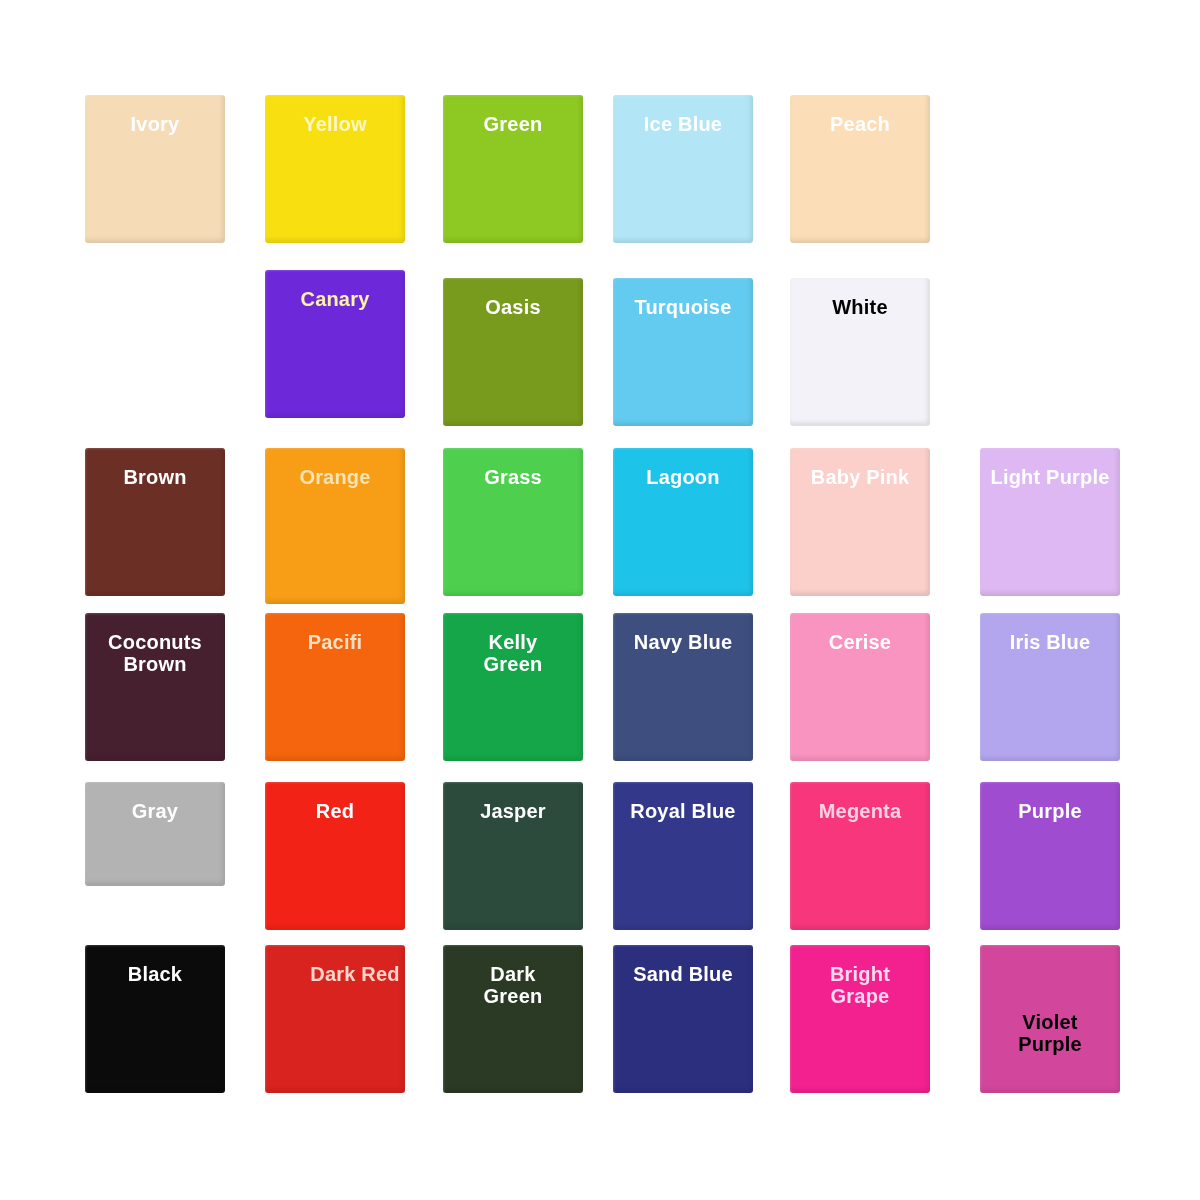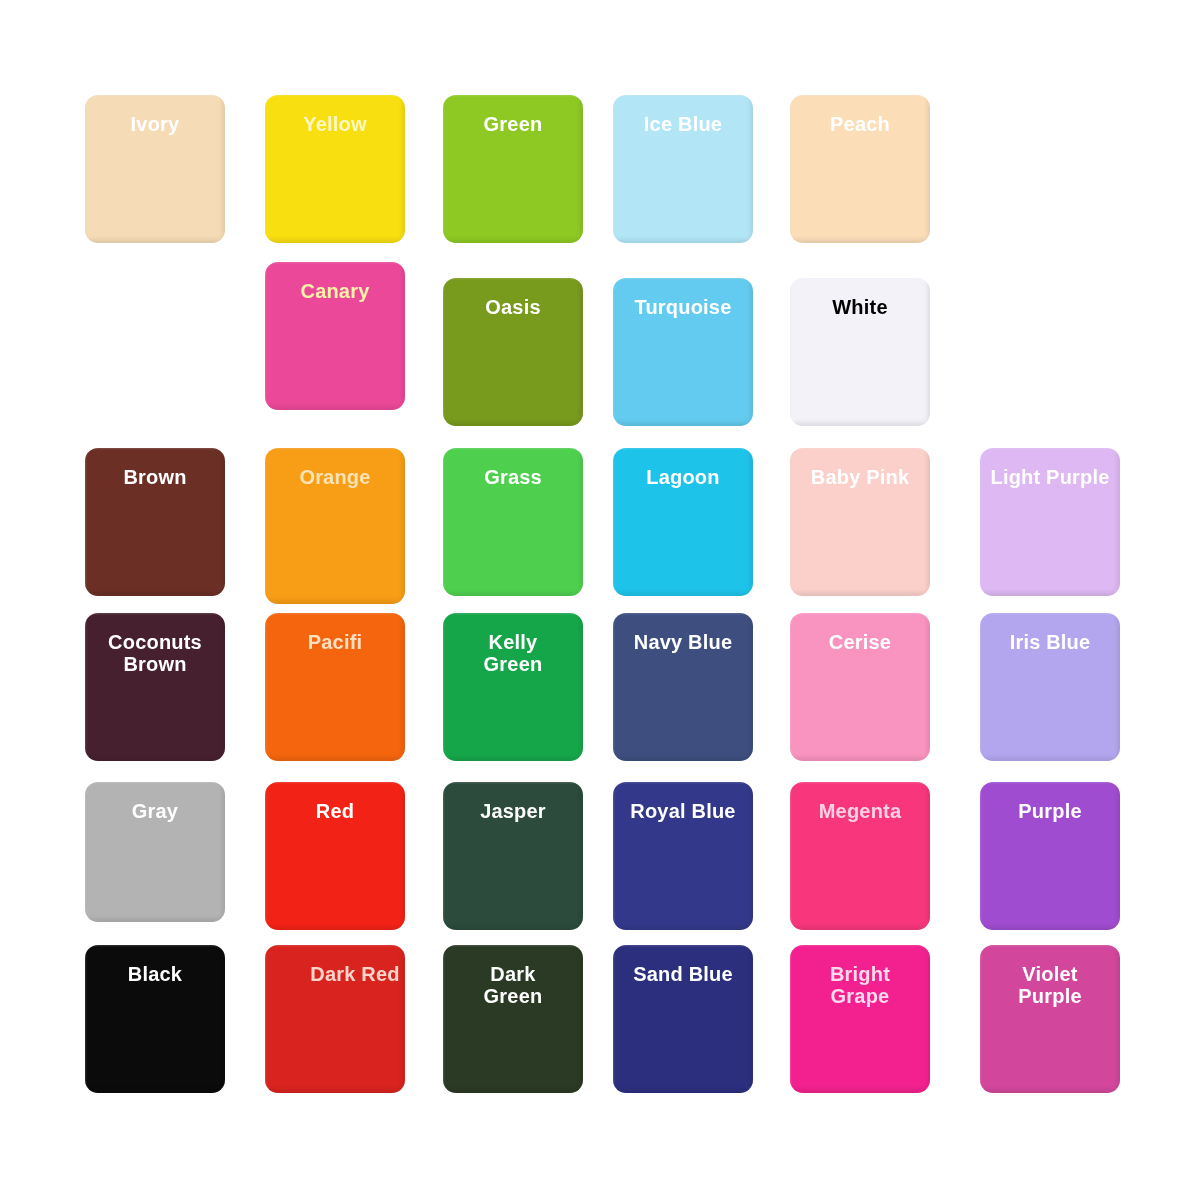--- a/index.html
+++ b/index.html
@@ -17,21 +17,21 @@
     position: relative;
     width: 1200px;
     height: 1200px;
     background: #ffffff;
   }
   .swatch {
     position: absolute;
     width: 140px;
     height: 148px;
     box-sizing: border-box;
-    border-radius: 13px;
+    border-radius: 3px;
     display: block;
     overflow: hidden;
   }
   .swatch .label {
     display: block;
     width: 100%;
     text-align: center;
     font-size: 20px;
     font-weight: bold;
     line-height: 1.12;
@@ -75,21 +75,21 @@
     <div class="swatch" style="left: 613px; top: 95px; width: 140px; height: 148px; background: rgb(178, 230, 247);">
       <span class="label" style="color: rgb(255, 255, 255);">
         <span class="ln">Ice Blue</span>
       </span>
     </div>
     <div class="swatch" style="left: 790px; top: 95px; width: 140px; height: 148px; background: rgb(251, 221, 184);">
       <span class="label" style="color: rgb(255, 255, 255);">
         <span class="ln">Peach</span>
       </span>
     </div>
-    <div class="swatch" style="left: 265px; top: 262px; width: 140px; height: 148px; background: #ec4899;">
+    <div class="swatch" style="left: 265px; top: 270px; width: 140px; height: 148px; background: #6d28d9;">
       <span class="label" style="color: rgb(253, 243, 168);">
         <span class="ln">Canary</span>
       </span>
     </div>
     <div class="swatch" style="left: 443px; top: 278px; width: 140px; height: 148px; background: rgb(120, 154, 29);">
       <span class="label" style="color: rgb(255, 255, 255);">
         <span class="ln">Oasis</span>
       </span>
     </div>
     <div class="swatch" style="left: 613px; top: 278px; width: 140px; height: 148px; background: rgb(99, 203, 239);">
@@ -157,21 +157,21 @@
     <div class="swatch" style="left: 790px; top: 613px; width: 140px; height: 148px; background: rgb(249, 147, 192);">
       <span class="label" style="color: rgb(255, 255, 255);">
         <span class="ln">Cerise</span>
       </span>
     </div>
     <div class="swatch" style="left: 980px; top: 613px; width: 140px; height: 148px; background: rgb(179, 166, 238);">
       <span class="label" style="color: rgb(255, 255, 255);">
         <span class="ln">Iris Blue</span>
       </span>
     </div>
-    <div class="swatch" style="left: 85px; top: 782px; width: 140px; height: 140px; background: rgb(179, 179, 179);">
+    <div class="swatch" style="left: 85px; top: 782px; width: 140px; height: 104px; background: rgb(179, 179, 179);">
       <span class="label" style="color: rgb(255, 255, 255);">
         <span class="ln">Gray</span>
       </span>
     </div>
     <div class="swatch" style="left: 265px; top: 782px; width: 140px; height: 148px; background: rgb(243, 34, 22);">
       <span class="label" style="color: rgb(255, 255, 255);">
         <span class="ln">Red</span>
       </span>
     </div>
     <div class="swatch" style="left: 443px; top: 782px; width: 140px; height: 148px; background: rgb(44, 75, 60);">
@@ -215,18 +215,18 @@
         <span class="ln">Sand Blue</span>
       </span>
     </div>
     <div class="swatch" style="left: 790px; top: 945px; width: 140px; height: 148px; background: rgb(242, 33, 143);">
       <span class="label" style="color: rgb(255, 217, 236);">
         <span class="ln">Bright</span>
         <span class="ln">Grape</span>
       </span>
     </div>
     <div class="swatch" style="left: 980px; top: 945px; width: 140px; height: 148px; background: rgb(210, 71, 156);">
-      <span class="label" style="color: #ffffff;">
+      <span class="label" style="color: #000000; margin-top: 48px;">
         <span class="ln">Violet</span>
         <span class="ln">Purple</span>
       </span>
     </div>
   </div>
 
 </body></html>

